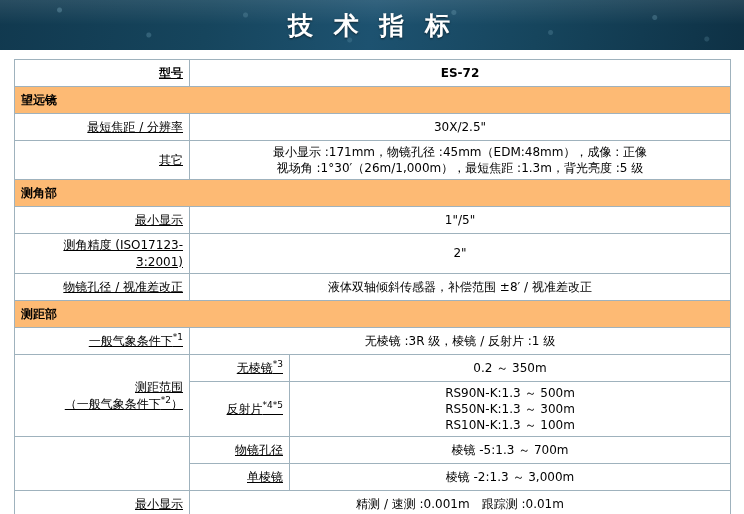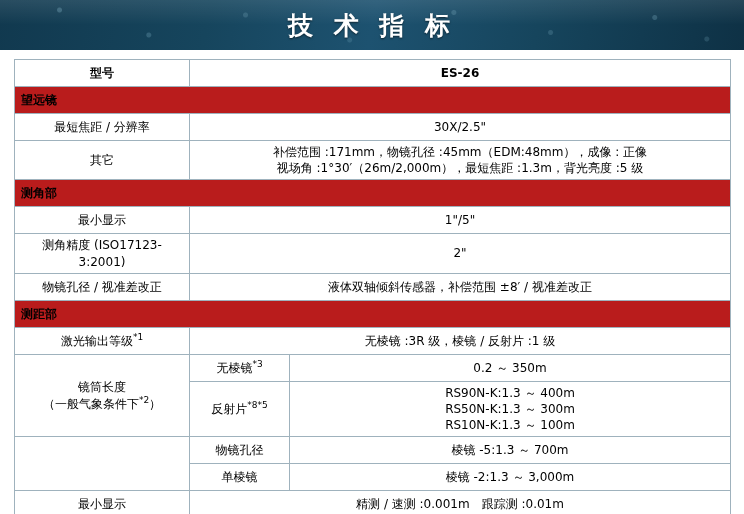--- a/index.html
+++ b/index.html
@@ -75,31 +75,31 @@
     padding: 3px 6px;
     vertical-align: middle;
     line-height: 1.35;
     font-size: 12px;
     height: 20px;
   }
   .c-label { width: 175px; }
   .c-sub   { width: 100px; }
   .c-val   { width: 441px; }
   .section-row td {
-    background: #b91c1c;
+    background: #fdba74;
     font-weight: bold;
     padding-top: 2px;
     padding-bottom: 2px;
   }
   .model-row td {
     height: 30px;
     font-weight: bold;
   }
   .center { text-align: center; }
-  .left { text-align: center; }
+  .left { text-align: right; text-decoration: underline; }
   .bold { font-weight: bold; }
   .sup {
     font-size: 9px;
     vertical-align: super;
     line-height: 0;
   }
   .multiline { white-space: pre-line; }
 </style>
 </head>
 <body>
@@ -116,35 +116,35 @@
     <table class="spec">
       <colgroup>
         <col class="c-label">
         <col class="c-sub">
         <col class="c-val">
       </colgroup>
       <tbody>
 
         <tr class="model-row">
           <td class="left bold">型号</td>
-          <td class="center bold" colspan="2">ES-26</td>
+          <td class="center bold" colspan="2">ES-72</td>
         </tr>
 
         <tr class="section-row">
           <td colspan="3">望远镜</td>
         </tr>
         <tr>
           <td class="left">最短焦距 / 分辨率</td>
           <td class="center" colspan="2">30X/2.5"</td>
         </tr>
         <tr>
           <td class="left">其它</td>
           <td class="center" colspan="2">
-            <div>补偿范围 :171mm，物镜孔径 :45mm（EDM:48mm），成像 : 正像</div>
-            <div>视场角 :1°30′（26m/2,000m），最短焦距 :1.3m，背光亮度 :5 级</div>
+            <div>最小显示 :171mm，物镜孔径 :45mm（EDM:48mm），成像 : 正像</div>
+            <div>视场角 :1°30′（26m/1,000m），最短焦距 :1.3m，背光亮度 :5 级</div>
           </td>
         </tr>
 
         <tr class="section-row">
           <td colspan="3">测角部</td>
         </tr>
         <tr>
           <td class="left">最小显示</td>
           <td class="center" colspan="2">1"/5"</td>
         </tr>
@@ -154,35 +154,35 @@
         </tr>
         <tr>
           <td class="left">物镜孔径 / 视准差改正</td>
           <td class="center" colspan="2">液体双轴倾斜传感器，补偿范围 ±8′ / 视准差改正</td>
         </tr>
 
         <tr class="section-row">
           <td colspan="3">测距部</td>
         </tr>
         <tr>
-          <td class="left"><span>激光输出等级</span><span class="sup">*1</span></td>
+          <td class="left"><span>一般气象条件下</span><span class="sup">*1</span></td>
           <td class="center" colspan="2">无棱镜 :3R 级，棱镜 / 反射片 :1 级</td>
         </tr>
 
         <tr>
           <td class="left" rowspan="2">
-            <div>镜筒长度</div>
+            <div>测距范围</div>
             <div><span>（一般气象条件下</span><span class="sup">*2</span><span>）</span></div>
           </td>
           <td class="left"><span>无棱镜</span><span class="sup">*3</span></td>
           <td class="center">0.2 ～ 350m</td>
         </tr>
         <tr>
-          <td class="left"><span>反射片</span><span class="sup">*8*5</span></td>
-          <td class="center multiline">RS90N-K:1.3 ～ 400m
+          <td class="left"><span>反射片</span><span class="sup">*4*5</span></td>
+          <td class="center multiline">RS90N-K:1.3 ～ 500m
 RS50N-K:1.3 ～ 300m
 RS10N-K:1.3 ～ 100m</td>
         </tr>
         <tr>
           <td class="left" rowspan="2"></td>
           <td class="left">物镜孔径</td>
           <td class="center">棱镜 -5:1.3 ～ 700m</td>
         </tr>
         <tr>
           <td class="left">单棱镜</td>

